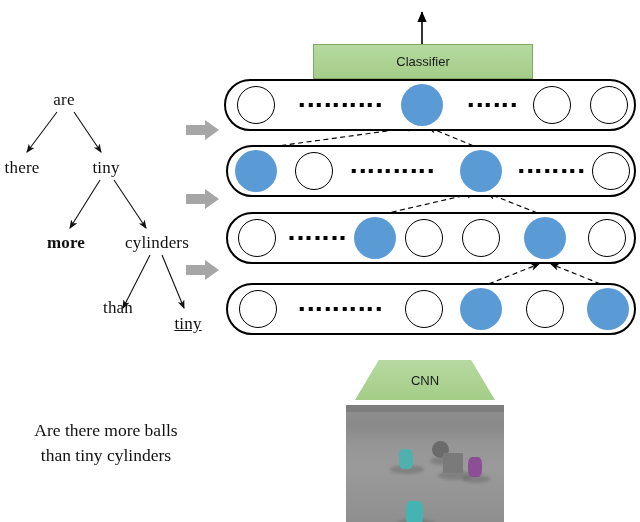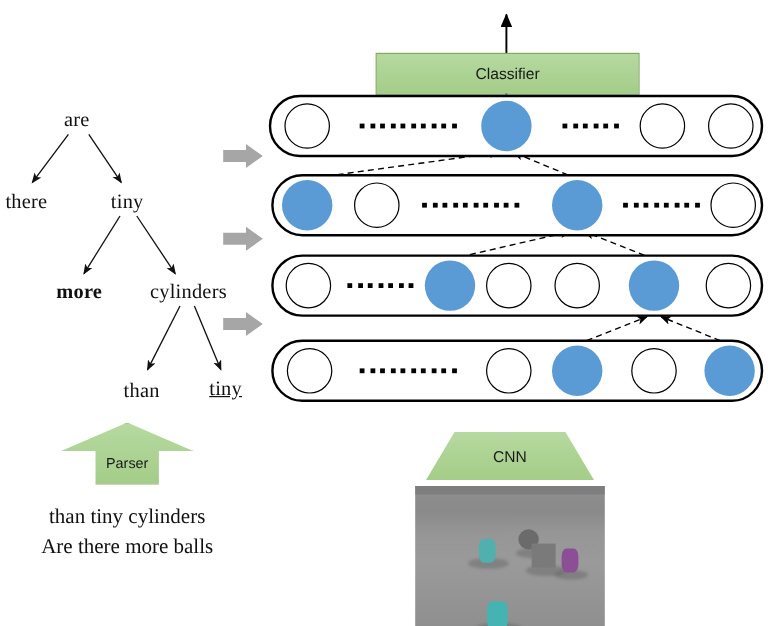--- a/index.html
+++ b/index.html
@@ -127,30 +127,27 @@
       <path d="M186,194 L205,194 L205,189 L219,199 L205,209 L205,204 L186,204 Z"></path>
       <path d="M186,265 L205,265 L205,260 L219,270 L205,280 L205,275 L186,275 Z"></path>
     </g>
   </svg>
 
   <div class="tree-label" style="left:64px;top:100px;">are</div>
   <div class="tree-label" style="left:22px;top:168px;">there</div>
   <div class="tree-label" style="left:106px;top:168px;">tiny</div>
   <div class="tree-label" style="left:66px;top:243px;font-weight:bold;">more</div>
   <div class="tree-label" style="left:157px;top:243px;">cylinders</div>
-  <div class="tree-label" style="left:118px;top:326px;">than</div>
+  <div class="tree-label" style="left:118px;top:308px;">than</div>
   <div class="tree-label" style="left:188px;top:324px;text-decoration:underline;">tiny</div>
 
-  <div class="parser-arrow">
-    <span>Parser</span>
-  </div>
 
   <div class="caption">
+    <div>Are there more balls</div>
     <div>than tiny cylinders</div>
-    <div>Are there more balls</div>
   </div>
 
   <div class="classifier-box">
     <span>Classifier</span>
   </div>
 
   <div id="rows">
       <div class="row" style="left: 224px; top: 79px; width: 412px; height: 52px;"></div>
       <div class="node empty" style="left: 256px; top: 105px; width: 38px; height: 38px;"></div>
       <div class="dots" style="left: 340px; top: 105px;">

